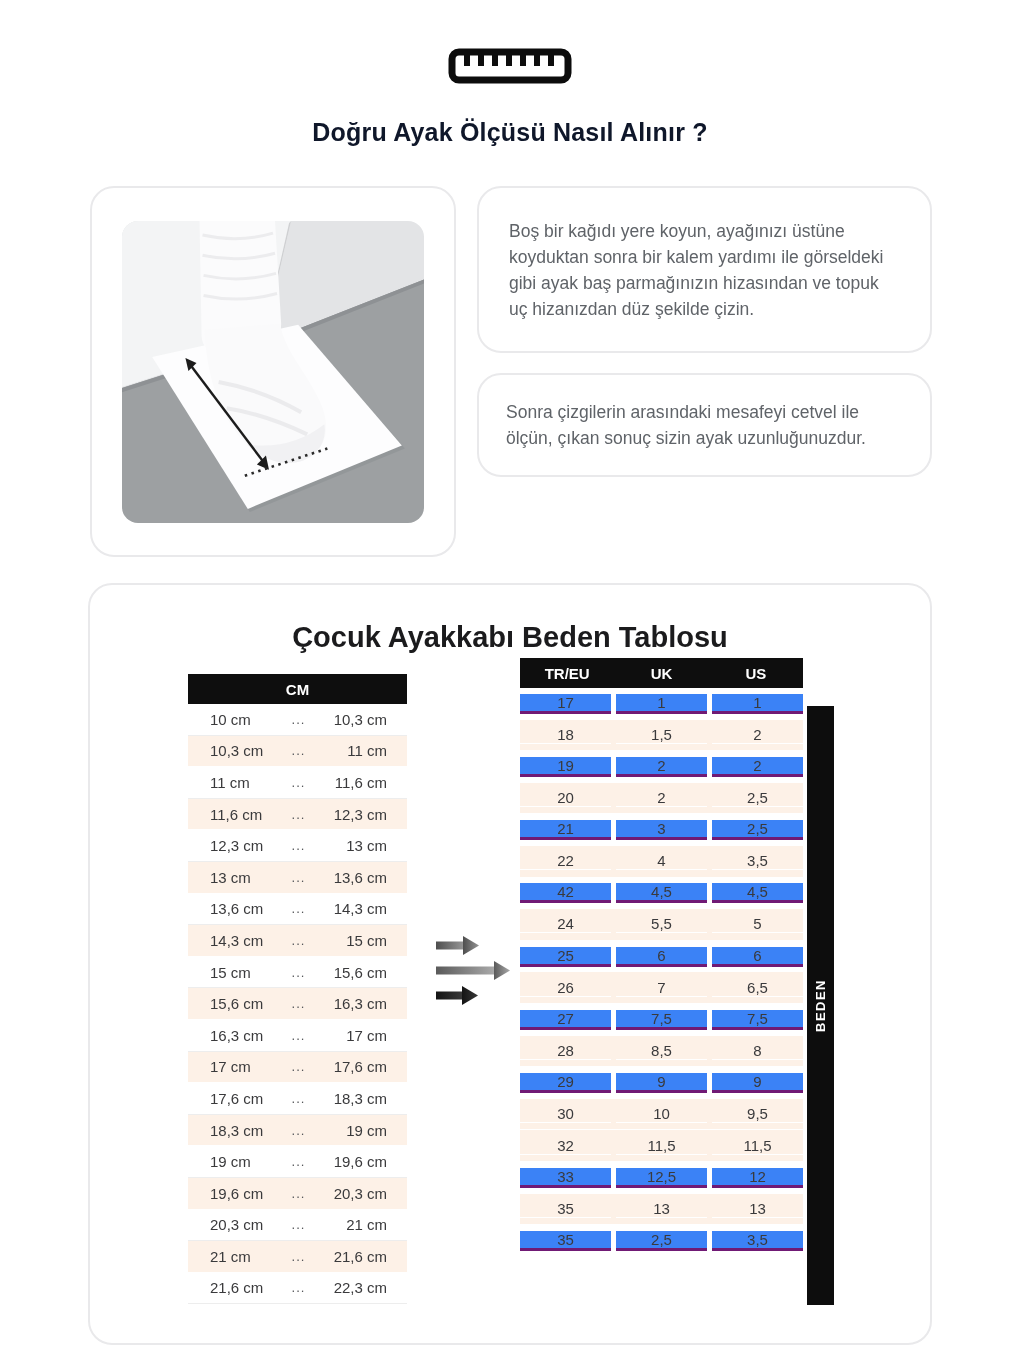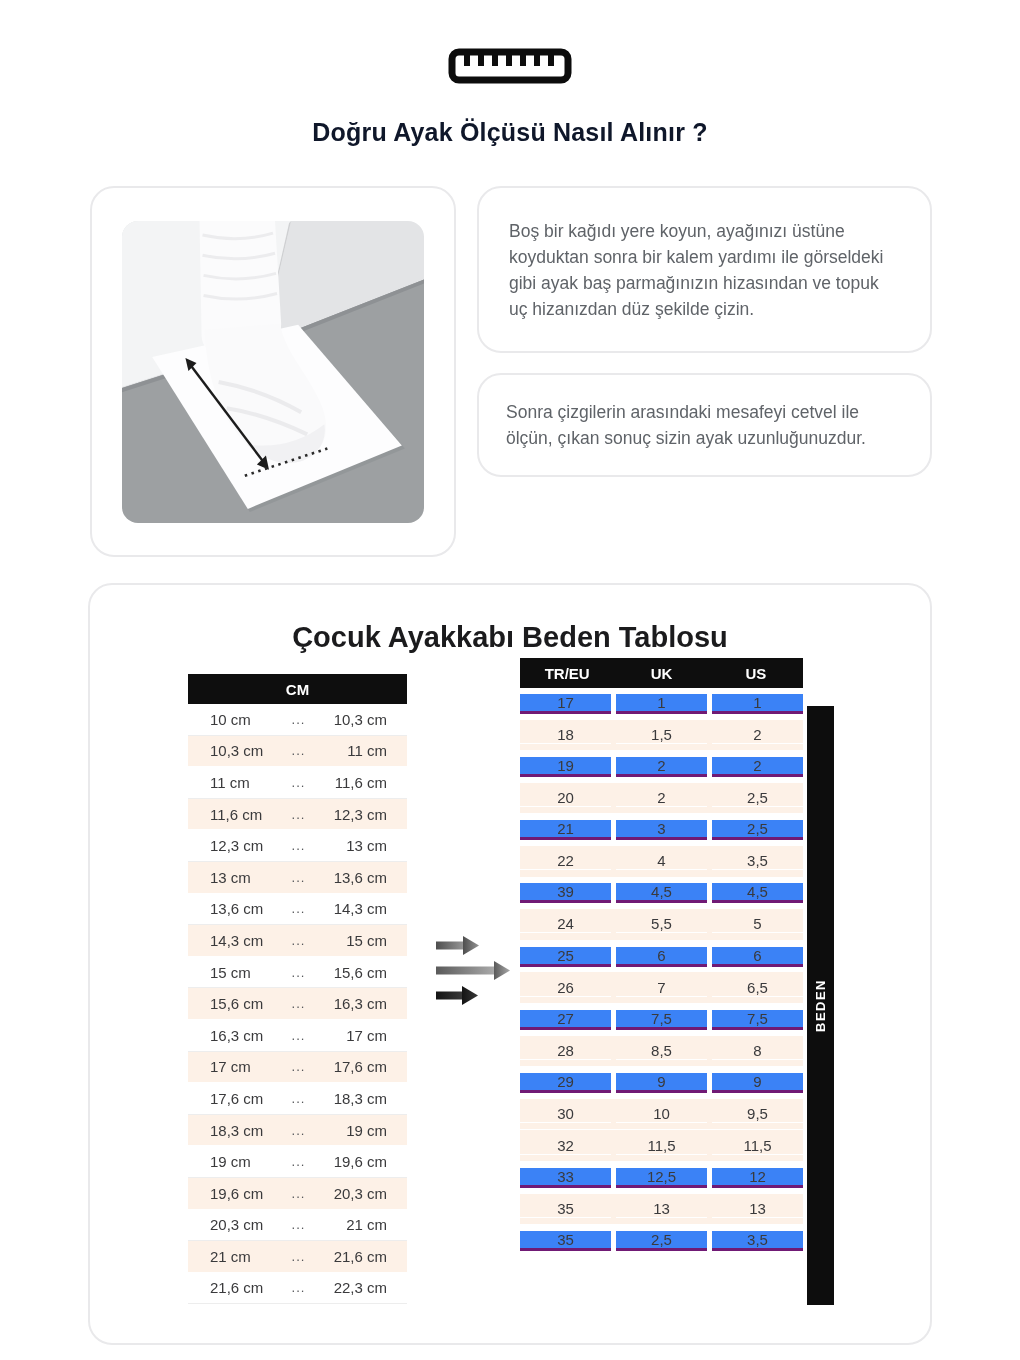--- a/index.html
+++ b/index.html
@@ -307,21 +307,21 @@
           <span>21</span>
           <span>3</span>
           <span>2,5</span>
         </div>
         <div class="row conv-row alt">
           <span>22</span>
           <span>4</span>
           <span>3,5</span>
         </div>
         <div class="row conv-row">
-          <span>39</span>
+          <span>42</span>
           <span>4,5</span>
           <span>4,5</span>
         </div>
         <div class="row conv-row alt">
           <span>24</span>
           <span>5,5</span>
           <span>5</span>
         </div>
         <div class="row conv-row">
           <span>25</span>

